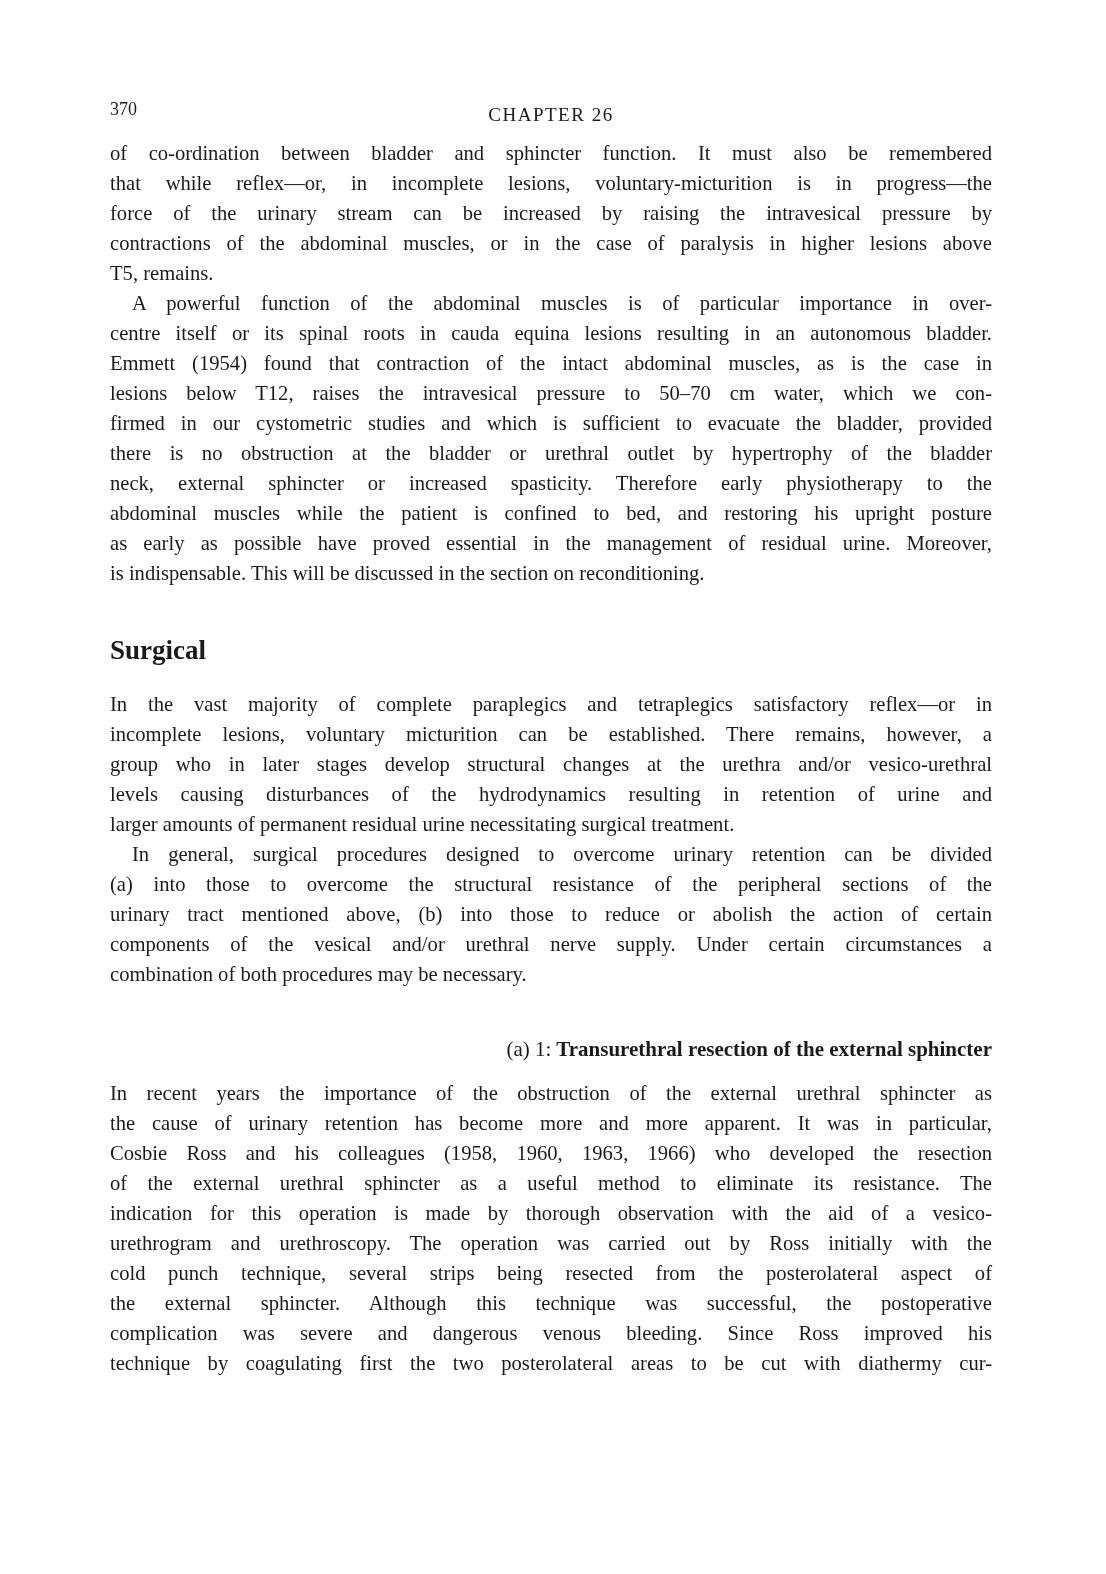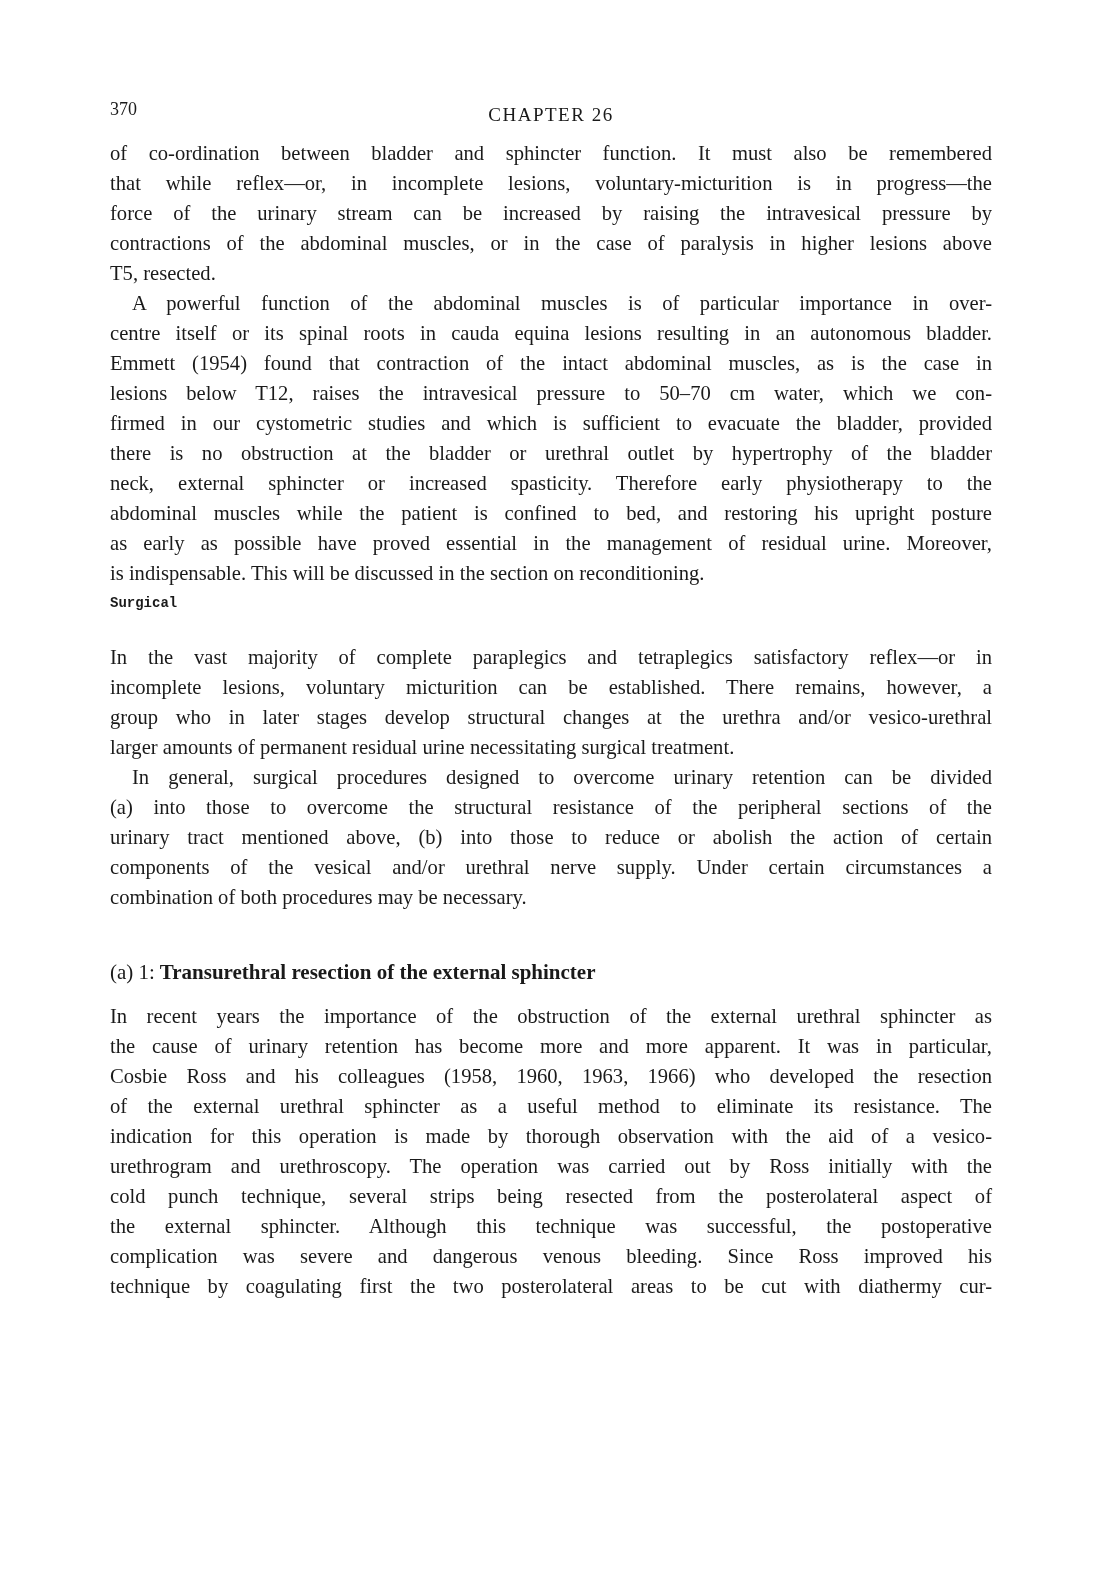--- a/index.html
+++ b/index.html
@@ -54,32 +54,32 @@
     .line.last {
       text-align-last: left;
     }
     .line.indent {
       padding-left: 22px;
     }
     .body-block {
       margin-top: 14px;
     }
     .section-heading {
+      margin-top: 47px;
       font-weight: bold;
-      font-size: 14px;
+      font-size: 27px;
       line-height: 30px;
       height: 30px;
-      font-family: Liberation Mono, monospace;
     }
     .section-body {
       margin-top: 24px;
     }
     .subsection-heading {
       margin-top: 45px;
-      text-align: left;
+      text-align: right;
       font-weight: bold;
       font-size: 21px;
       line-height: 30px;
       height: 30px;
     }
     .subsection-heading .label {
       font-weight: normal;
     }
     .subsection-body {
       margin-top: 14px;
@@ -93,21 +93,21 @@
   <div class="running-head">
     <span class="page-number">370</span>
     <span class="chapter-title">CHAPTER 26</span>
   </div>
 
   <div class="body-block">
     <span class="line">of co-ordination between bladder and sphincter function. It must also be remembered</span>
     <span class="line">that while reflex—or, in incomplete lesions, voluntary-micturition is in progress—the</span>
     <span class="line">force of the urinary stream can be increased by raising the intravesical pressure by</span>
     <span class="line">contractions of the abdominal muscles, or in the case of paralysis in higher lesions above</span>
-    <span class="line last">T5, resected.</span>
+    <span class="line last">T5, remains.</span>
   </div>
 
   <div>
     <span class="line indent">A powerful function of the abdominal muscles is of particular importance in over-</span>
     <span class="line">centre itself or its spinal roots in cauda equina lesions resulting in an autonomous bladder.</span>
     <span class="line">Emmett (1954) found that contraction of the intact abdominal muscles, as is the case in</span>
     <span class="line">lesions below T12, raises the intravesical pressure to 50–70 cm water, which we con-</span>
     <span class="line">firmed in our cystometric studies and which is sufficient to evacuate the bladder, provided</span>
     <span class="line">there is no obstruction at the bladder or urethral outlet by hypertrophy of the bladder</span>
     <span class="line">neck, external sphincter or increased spasticity. Therefore early physiotherapy to the</span>
@@ -115,20 +115,21 @@
     <span class="line">as early as possible have proved essential in the management of residual urine. Moreover,</span>
     <span class="line last">is indispensable. This will be discussed in the section on reconditioning.</span>
   </div>
 
   <div class="section-heading">Surgical</div>
 
   <div class="section-body">
     <span class="line">In the vast majority of complete paraplegics and tetraplegics satisfactory reflex—or in</span>
     <span class="line">incomplete lesions, voluntary micturition can be established. There remains, however, a</span>
     <span class="line">group who in later stages develop structural changes at the urethra and/or vesico-urethral</span>
+    <span class="line">levels causing disturbances of the hydrodynamics resulting in retention of urine and</span>
     <span class="line last">larger amounts of permanent residual urine necessitating surgical treatment.</span>
   </div>
 
   <div>
     <span class="line indent">In general, surgical procedures designed to overcome urinary retention can be divided</span>
     <span class="line">(a) into those to overcome the structural resistance of the peripheral sections of the</span>
     <span class="line">urinary tract mentioned above, (b) into those to reduce or abolish the action of certain</span>
     <span class="line">components of the vesical and/or urethral nerve supply. Under certain circumstances a</span>
     <span class="line last">combination of both procedures may be necessary.</span>
   </div>

